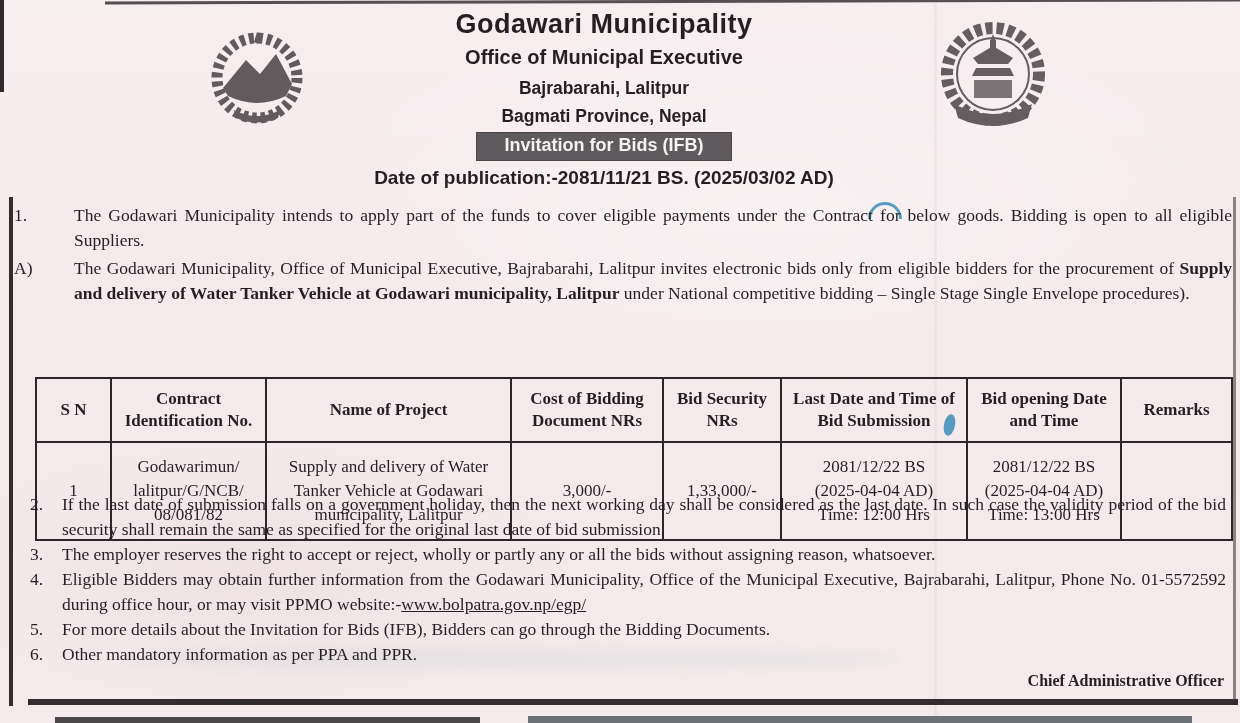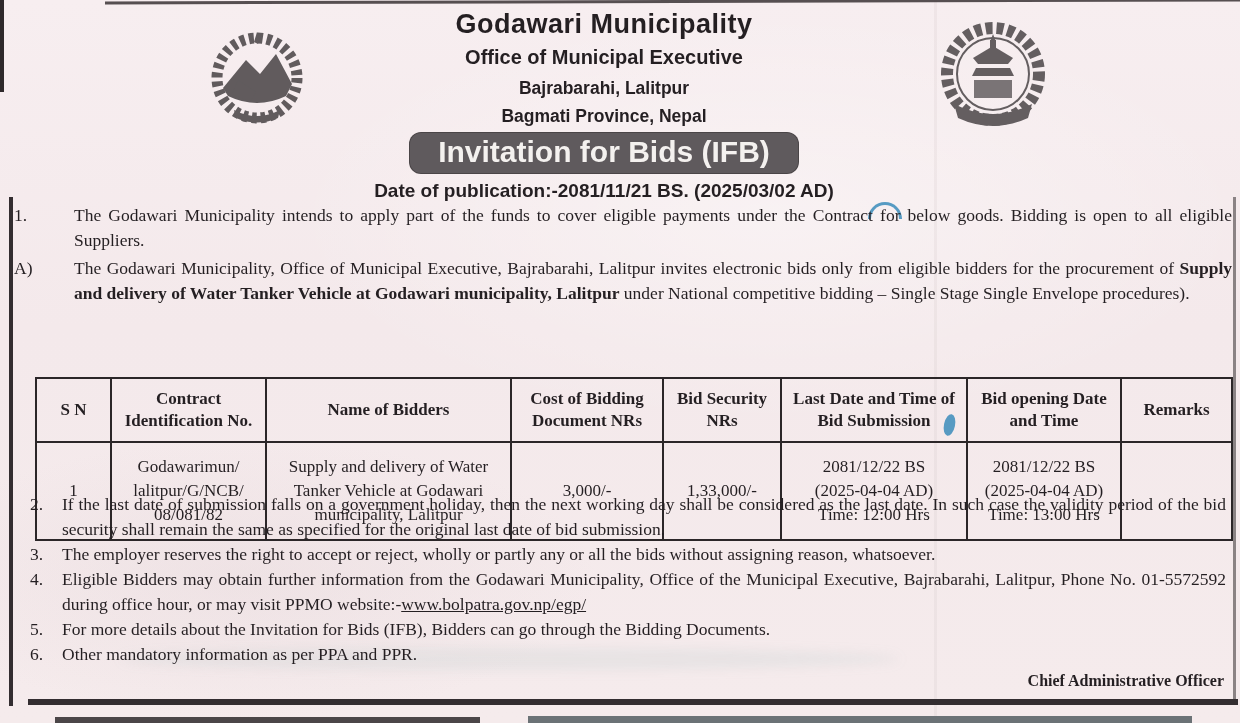--- a/index.html
+++ b/index.html
@@ -27,21 +27,21 @@
   .bottom-bar-l{position:absolute;left:55px;top:717px;width:425px;height:6px;background:#4b4648;}
   .bottom-bar-r{position:absolute;left:528px;top:716px;width:664px;height:7px;background:#6b7276;}
   
   .ink-arc{position:absolute;left:868px;top:202px;width:28px;height:14px;border:3px solid #2f86b8;border-bottom:none;border-radius:50% 50% 0 0/100% 100% 0 0;opacity:.8;}
   .ink-dot{position:absolute;left:944px;top:414px;width:11px;height:22px;background:#2f86b8;border-radius:50%;transform:rotate(12deg);opacity:.8;}
   
   .header{position:absolute;left:0;top:8px;width:1208px;text-align:center;font-family:"Liberation Sans",sans-serif;}
   .h-muni{font-size:27px;font-weight:bold;line-height:32px;letter-spacing:.5px;}
   .h-office{font-size:20px;font-weight:bold;line-height:34px;}
   .h-addr{font-size:17.5px;font-weight:bold;line-height:28px;}
-  .h-banner{display:inline-block;margin-top:3px;background:#5f5a5d;color:#f4f1ef;font-size:30px;font-weight:bold;padding:2px 28px 4px 28px;box-shadow:0 0 0 1px #4a4547;border-radius:11px;}
+  .h-banner{display:inline-block;margin-top:3px;background:#5f5a5d;color:#f4f1ef;font-size:18px;font-weight:bold;padding:2px 28px 4px 28px;box-shadow:0 0 0 1px #4a4547;}
   .h-date{margin-top:7px;font-size:19px;font-weight:bold;}
   .logo{position:absolute;opacity:.88;filter:blur(.3px);}
   .logo-left{left:198px;top:22px;}
   .logo-right{left:930px;top:16px;}
   
   .intro{position:absolute;left:14px;top:203px;width:1220px;font-size:17.5px;line-height:25px;}
   .para{display:flex;margin-bottom:3px;}
   .marker{width:60px;flex:none;font-size:17.5px;}
   .ptext{flex:1;text-align:justify;padding-right:2px;}
   .bold{font-weight:bold;}
@@ -137,21 +137,21 @@
         <col style="width:152px">
       <col style="width:118px">
         <col style="width:186px">
         <col style="width:154px">
         <col style="width:111px">
     </colgroup>
     <tbody>
         <tr>
       <th>S N</th>
       <th>Contract Identification No.</th>
-      <th>Name of Bidders</th>
+      <th>Name of Project</th>
       <th>Cost of Bidding Document NRs</th>
       <th>Bid Security NRs</th>
       <th>Last Date and Time of Bid Submission</th>
       <th>Bid opening Date and Time</th>
       <th>Remarks</th>
     </tr>
     <tr>
       <td>1</td>
       <td>Godawarimun/
 lalitpur/G/NCB/

